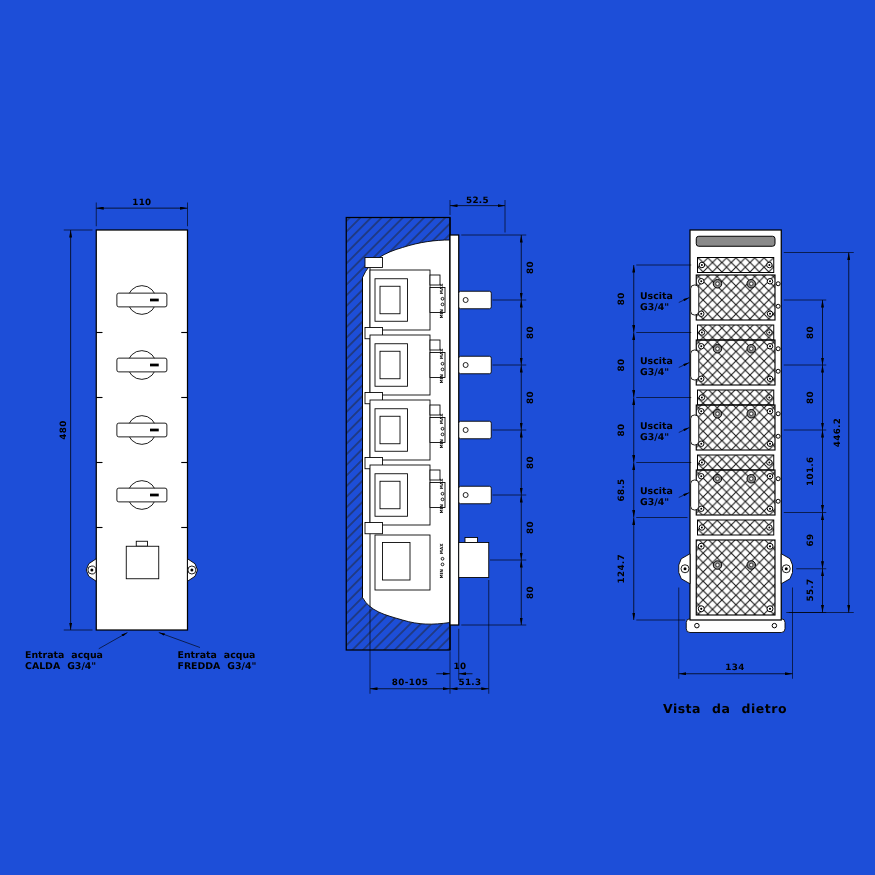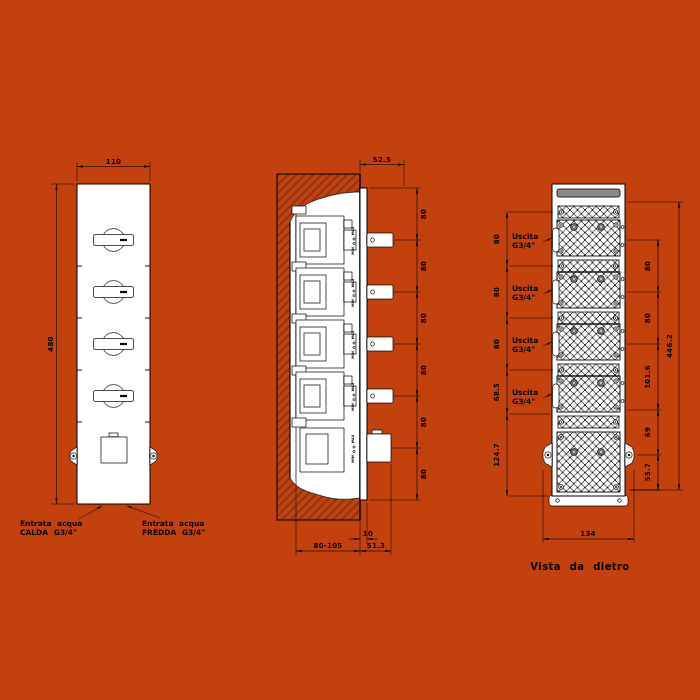--- a/index.html
+++ b/index.html
@@ -1,16 +1,16 @@
 <!DOCTYPE html>
 <html><head>
 <meta charset="utf-8">
 <style>
   html,body{margin:0;padding:0;background:#fff;}
-  .canvas{position:relative;width:700px;height:700px;background:#c2410c;overflow:hidden;}
+  .canvas{position:relative;width:700px;height:700px;background:#1d4ed8;overflow:hidden;}
   svg{position:absolute;left:0;top:0;}
   .geo{fill:#ffffff;stroke:#000;stroke-width:1;}
   .geo2{fill:#ffffff;stroke:#000;stroke-width:.7;}
   .ln{stroke:#000;stroke-width:.9;fill:none;}
   .dim{stroke:#000;stroke-width:.6;fill:none;}
   .ext{stroke:#000;stroke-width:.5;fill:none;}
   .dimtxt{font:700 7px "DejaVu Sans",sans-serif;fill:#000;letter-spacing:.3px;}
   .lbl{font:700 7.5px "DejaVu Sans",sans-serif;fill:#000;word-spacing:3px;}
   .tiny{font:700 3.4px "DejaVu Sans",sans-serif;fill:#000;}
   .cap{font:700 10px "DejaVu Sans",sans-serif;fill:#000;word-spacing:5px;letter-spacing:.4px;}

